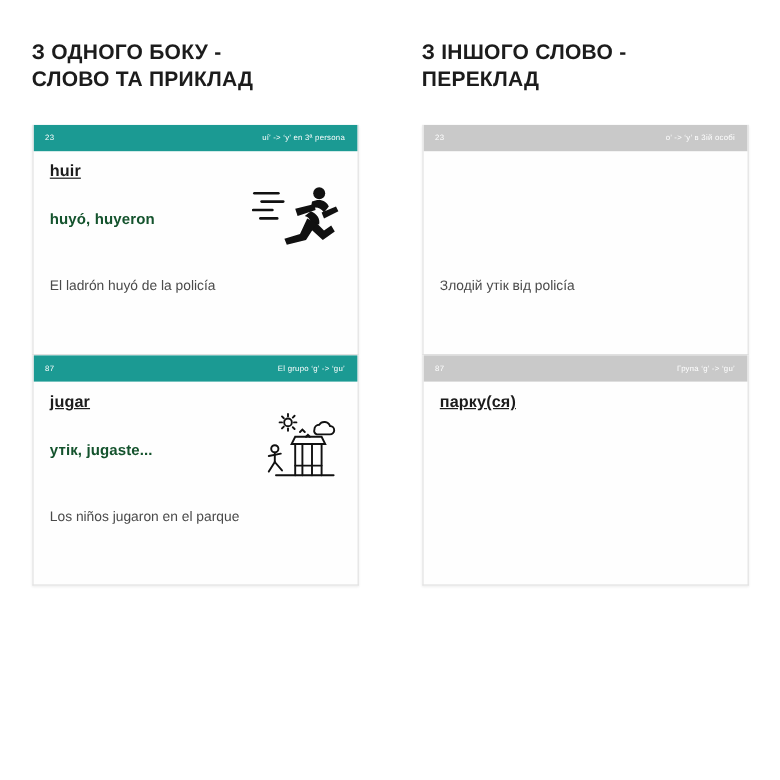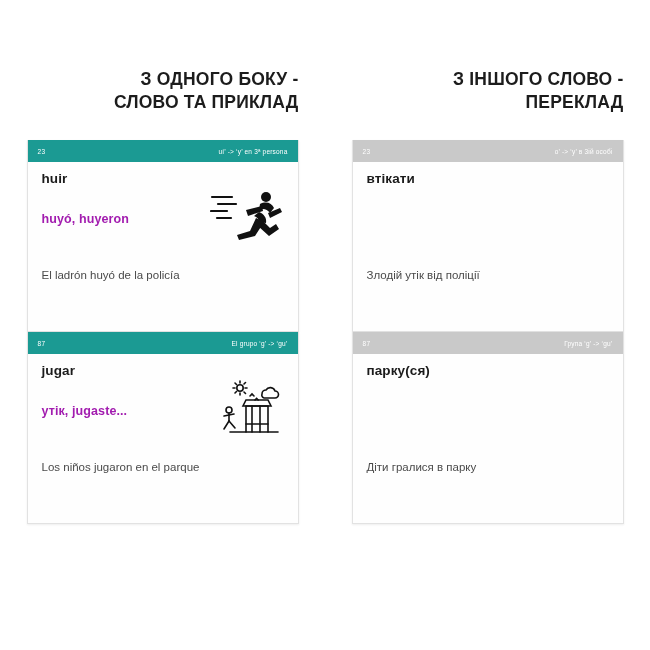--- a/index.html
+++ b/index.html
@@ -23,23 +23,23 @@
     flex-direction: row;
     padding: 0;
   }
   .column {
     width: 325px;
     display: flex;
     flex-direction: column;
     align-items: center;
   }
   .col-heading {
-    margin-top: 68px;
+    margin-top: 32px;
     width: 272px;
-    text-align: right;
+    text-align: left;
     font-size: 17.5px;
     font-weight: bold;
     line-height: 1.32;
     letter-spacing: 0.2px;
     color: #1c1c1c;
   }
   .cards {
     margin-top: 26px;
     display: flex;
     flex-direction: column;
@@ -75,26 +75,27 @@
   .card-body {
     padding: 9px 14px 0 14px;
     position: relative;
     height: calc(100% - 22px);
   }
   .word {
     font-size: 13.5px;
     font-weight: bold;
     color: #1b1b1b;
     letter-spacing: 0.1px;
+    text-decoration: underline;
   }
   .forms {
     margin-top: 26px;
     font-size: 12.5px;
     font-weight: bold;
-    color: #a21caf;
+    color: #14532d;
     letter-spacing: 0.1px;
   }
   .example {
     position: absolute;
     left: 14px;
     right: 10px;
     top: 106px;
     font-size: 11.5px;
     color: #4a4a4a;
     line-height: 1.35;
@@ -205,33 +206,31 @@
       <div class="col-heading" style="white-space: pre-line;">З ІНШОГО СЛОВО -
 ПЕРЕКЛАД</div>
       <div class="cards">
 
         <div class="card">
           <div class="card-bar bar-grey">
             <span class="bar-num">23</span>
             <span class="bar-note">o’ -&gt; ‘y’ в 3ій особі</span>
           </div>
           <div class="card-body">
-            <div class="word">втікати</div>
-            <div class="example">Злодій утік від поліції</div>
+            <div class="example">Злодій утік від policía</div>
           </div>
         </div>
 
         <div class="card">
           <div class="card-bar bar-grey">
             <span class="bar-num">87</span>
             <span class="bar-note">Група ‘g’ -&gt; ‘gu’</span>
           </div>
           <div class="card-body">
             <div class="word">парку(ся)</div>
-            <div class="example">Діти гралися в парку</div>
           </div>
         </div>
 
       </div>
     </div>
 
   </div>
 </div>
 
 </body></html>

